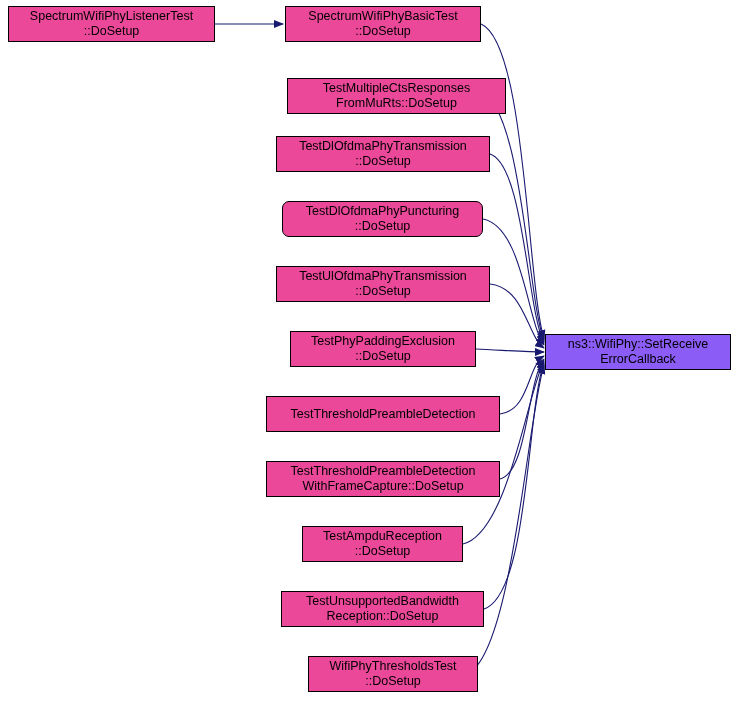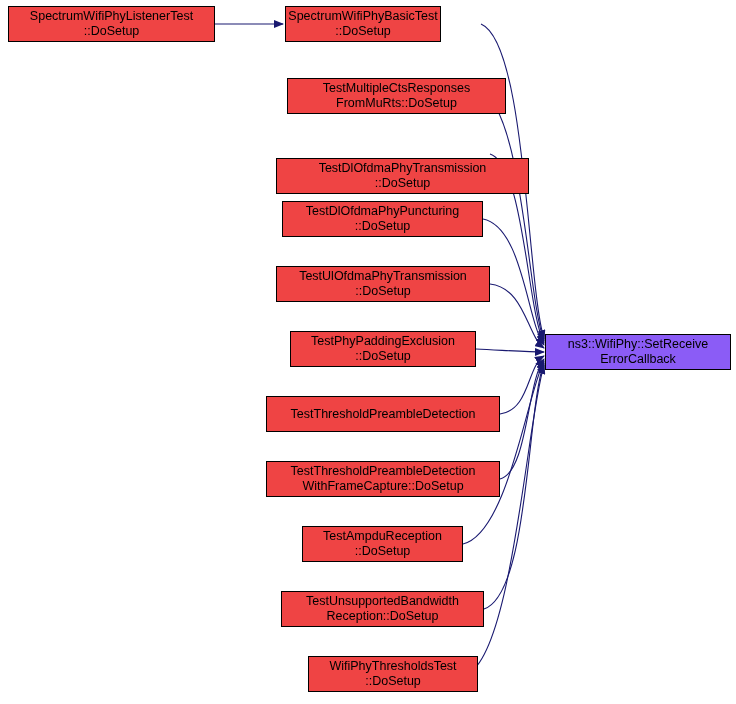--- a/index.html
+++ b/index.html
@@ -9,39 +9,39 @@
     background:#ffffff;
     font-family:"Liberation Sans","DejaVu Sans",sans-serif;
     overflow:hidden;
   }
   #edges{position:absolute;left:0;top:0;width:736px;height:704px;pointer-events:none;}
   .node{
     position:absolute;
     box-sizing:border-box;
     height:36px;
     border:1px solid #000000;
-    background:#ef4444;
+    background:#ec4899;
     display:flex;
     flex-direction:column;
     align-items:center;
     justify-content:center;
     text-align:center;
     font-size:12.5px;
     line-height:15px;
     color:#000000;
     white-space:nowrap;
     cursor:pointer;
   }
   .node.target{background:#8b5cf6;cursor:default;}
   
   .n-listener   {left:8px;   top:6px;   width:207px;}
-  .n-basic      {left:285px; top:6px;   width:156px;}
+  .n-basic      {left:285px; top:6px;   width:196px;}
   .n-mucts      {left:287px; top:78px;  width:219px;}
-  .n-dlofdma    {left:276px; top:136px; width:253px;margin-top:22px;}
-  .n-puncturing {left:282px; top:201px; width:201px;}
+  .n-dlofdma    {left:276px; top:136px; width:214px;}
+  .n-puncturing {left:282px; top:201px; width:201px;border-radius:7px;}
   .n-ulofdma    {left:276px; top:266px; width:214px;}
   .n-padding    {left:290px; top:331px; width:186px;}
   .n-thrwo      {left:266px; top:396px; width:234px;}
   .n-thrw       {left:266px; top:461px; width:234px;}
   .n-ampdu      {left:302px; top:526px; width:161px;text-align:center;}
   .n-unsupported{left:281px; top:591px; width:203px;}
   .n-thresholds {left:297px; top:656px; width:170px;margin-left:11px;}
   .n-target     {left:545px; top:334px; width:186px;}
 </style>
 </head>

